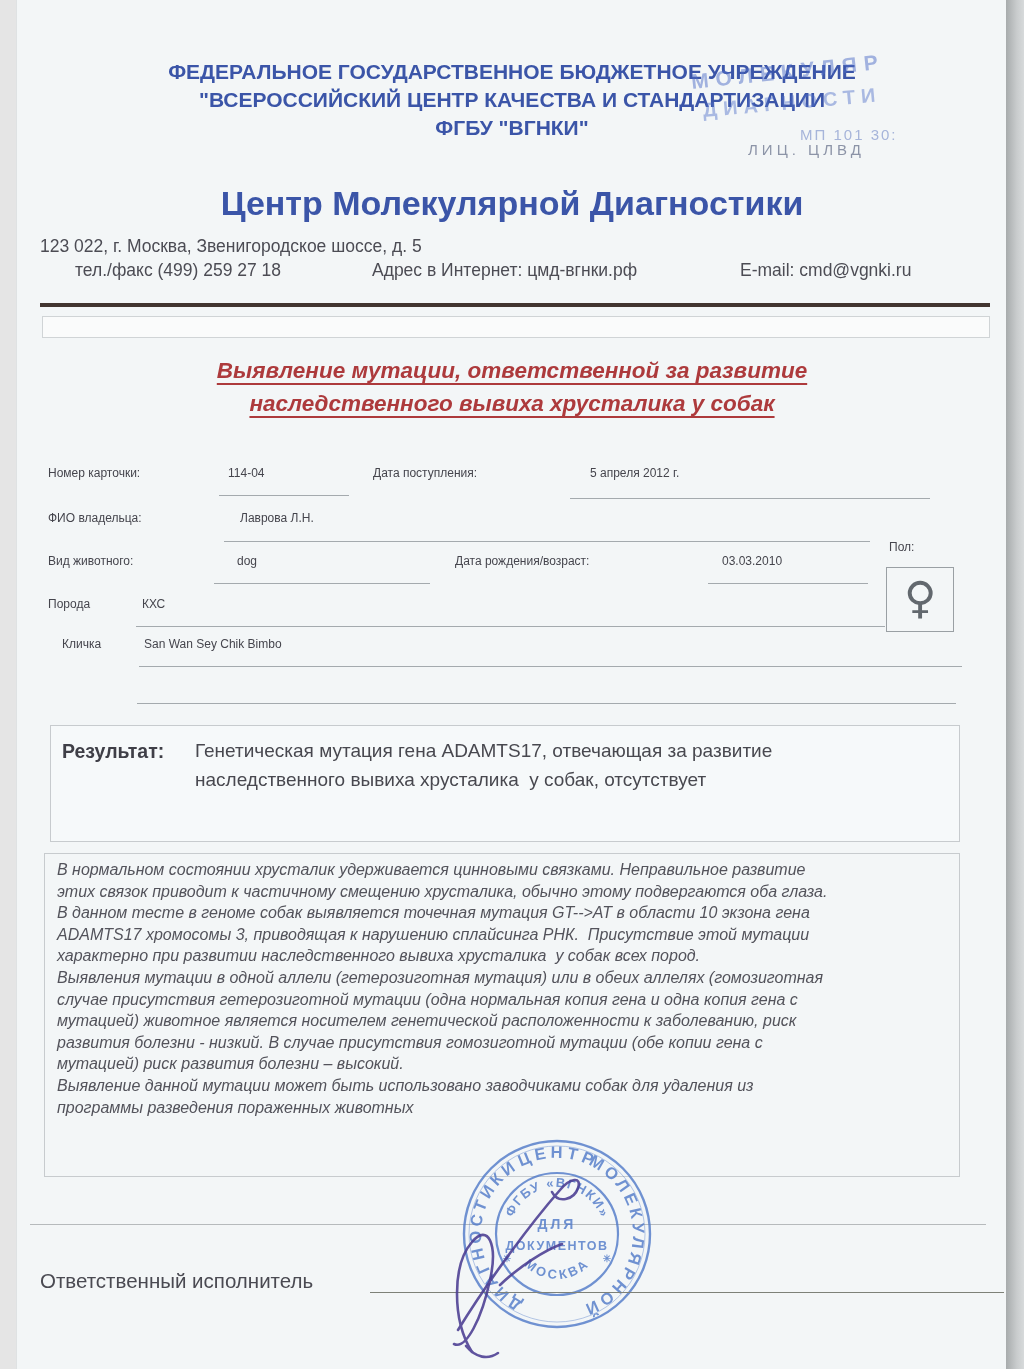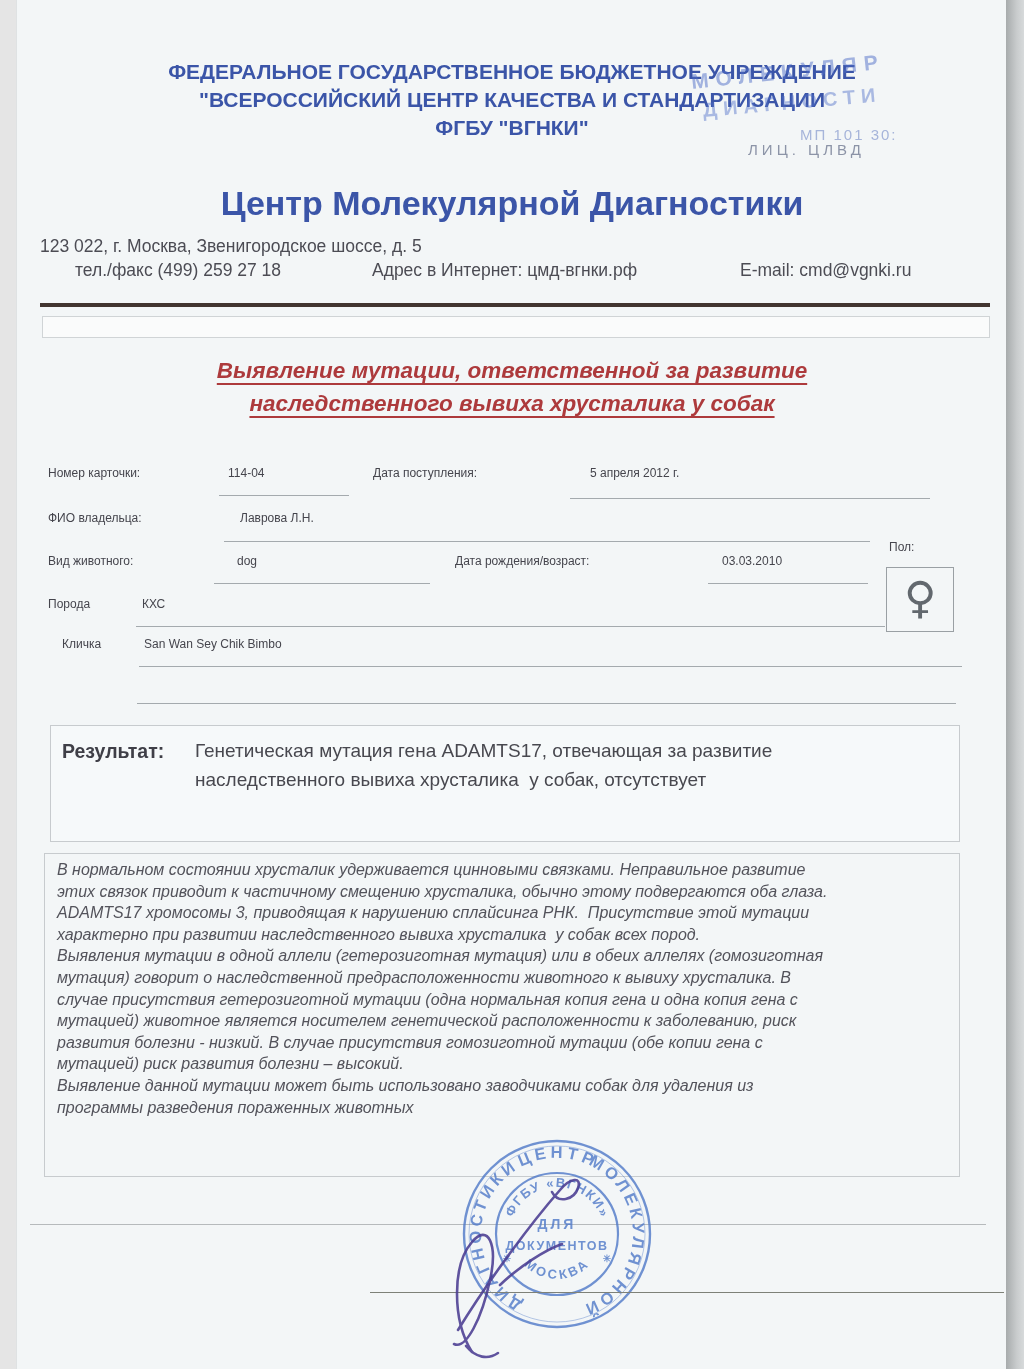--- a/index.html
+++ b/index.html
@@ -101,24 +101,24 @@
 
   <div class="abs bigbox" style="left:50px;top:725px;width:908px;height:115px;"></div>
   <div class="abs res-lbl" style="left:62px;top:740px;">Результат:</div>
   <div class="abs res-line pre" style="left:195px;top:740px;">Генетическая мутация гена ADAMTS17, отвечающая за развитие</div>
   <div class="abs res-line pre" style="left:195px;top:769px;">наследственного вывиха хрусталика  у собак, отсутствует</div>
 
   <div class="abs bigbox" style="left:44px;top:853px;width:914px;height:322px;background:transparent;"></div>
   <div class="abs" style="left:57px;top:859px;width:894px;">
     <div class="info-line">В нормальном состоянии хрусталик удерживается цинновыми связками. Неправильное развитие</div>
     <div class="info-line">этих связок приводит к частичному смещению хрусталика, обычно этому подвергаются оба глаза.</div>
+    <div class="info-line">В данном тесте в геноме собак выявляется точечная мутация GT--&gt;AT в области 10 экзона гена</div>
     <div class="info-line">ADAMTS17 хромосомы 3, приводящая к нарушению сплайсинга РНК.  Присутствие этой мутации</div>
     <div class="info-line">характерно при развитии наследственного вывиха хрусталика  у собак всех пород.</div>
     <div class="info-line">Выявления мутации в одной аллели (гетерозиготная мутация) или в обеих аллелях (гомозиготная</div>
-    <div class="info-line">мутация) говорит о наследственной предрасположенности животного к вывиху хрусталика. В</div>
     <div class="info-line">случае присутствия гетерозиготной мутации (одна нормальная копия гена и одна копия гена с</div>
     <div class="info-line">мутацией) животное является носителем генетической расположенности к заболеванию, риск</div>
     <div class="info-line">развития болезни - низкий. В случае присутствия гомозиготной мутации (обе копии гена с</div>
     <div class="info-line">мутацией) риск развития болезни – высокий.</div>
     <div class="info-line">Выявление данной мутации может быть использовано заводчиками собак для удаления из</div>
     <div class="info-line">программы разведения пораженных животных</div>
   </div>
 
   <div class="abs thin-line"></div>
 
@@ -149,20 +149,21 @@
       <text x="114" y="109" font-size="14" letter-spacing="3" text-anchor="middle">ДЛЯ</text>
       <text x="114" y="130" font-size="12.5" letter-spacing="1.5" text-anchor="middle">ДОКУМЕНТОВ</text>
       <text font-size="13" letter-spacing="3">
         <textPath href="#innerBottom" startOffset="71" text-anchor="middle">МОСКВА</textPath>
       </text>
       <text x="64" y="142" font-size="10" text-anchor="middle">✳</text>
       <text x="164" y="142" font-size="10" text-anchor="middle">✳</text>
     </g>
   </svg>
 
+  <div class="abs foot-lbl">Ответственный исполнитель</div>
   <div class="abs foot-ul"></div>
 
   <svg class="abs" style="left:420px;top:1160px;" width="200" height="209" viewBox="0 0 200 209">
     <g fill="none" stroke="#4b3d92" stroke-width="2.6" stroke-linecap="round" opacity=".88">
       <path d="M 52 192 C 32 160, 32 105, 52 82 C 68 63, 78 84, 70 120 C 62 158, 46 190, 34 184"></path>
       <path d="M 38 170 C 70 118, 112 62, 140 30 C 150 18, 162 16, 158 28 C 154 40, 138 44, 132 32"></path>
       <path d="M 80 125 C 100 106, 125 90, 142 84"></path>
       <path d="M 46 186 C 56 198, 68 200, 78 193"></path>
     </g>
   </svg>

